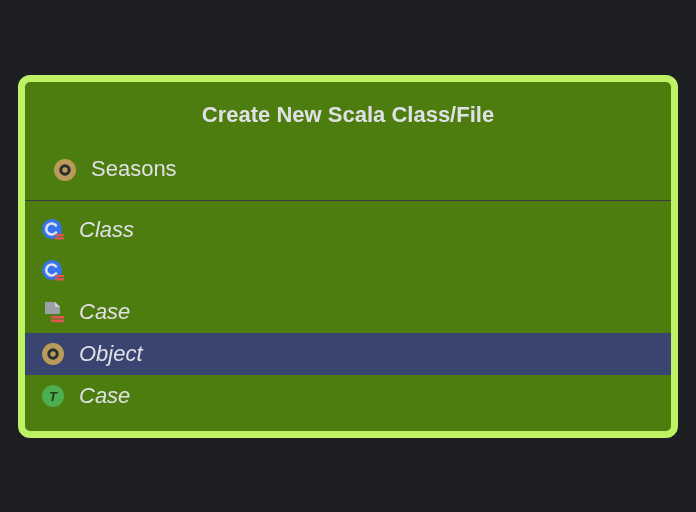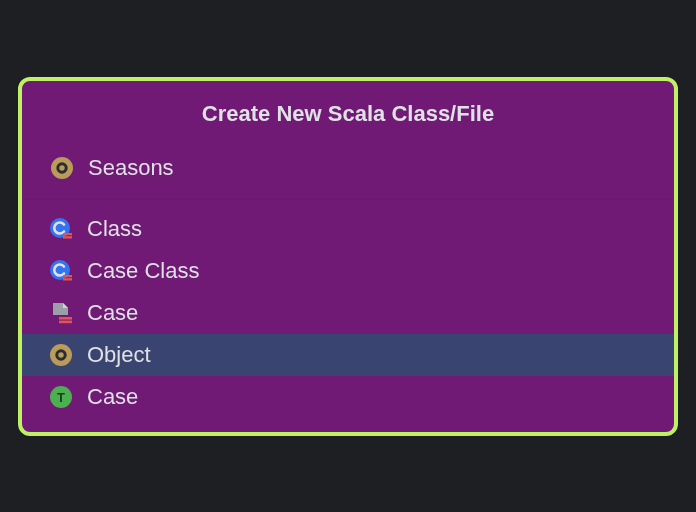--- a/index.html
+++ b/index.html
@@ -10,37 +10,37 @@
     body {
       background: #1e1f22;
       font-family: -apple-system, BlinkMacSystemFont, "Segoe UI", sans-serif;
       display: flex;
       align-items: center;
       justify-content: center;
       width: 696px;
       height: 512px;
     }
     .dialog {
-      background: #701a75;
-      border: 4px solid #bef264;
+      background: #4d7c0f;
+      border: 7px solid #bef264;
       border-radius: 12px;
       width: 660px;
       padding: 0;
       overflow: hidden;
     }
     .dialog-title {
       text-align: center;
       color: #dfe1e5;
       font-size: 22px;
       font-weight: 600;
       padding: 20px 0 18px 0;
     }
     .name-input-row {
       display: flex;
-      align-items: center;
+      align-items: flex-end;
       padding: 10px 28px 18px 28px;
       gap: 14px;
     }
     .name-input {
       flex: 1;
       background: transparent;
       border: none;
       outline: none;
       color: #dfe1e5;
       font-size: 22px;
@@ -55,24 +55,25 @@
       background: #393b40;
       margin: 0;
     }
     .option-list {
       padding: 8px 0 14px 0;
     }
     .option-item {
       display: flex;
       align-items: center;
       gap: 14px;
-      padding: 8px 27px;
+      padding: 8px 16px;
       cursor: pointer;
       color: #dfe1e5;
       font-size: 22px;
+      font-style: italic;
     }
     .option-item.selected {
       background: #394570;
     }
     .icon {
       width: 24px;
       height: 24px;
       display: flex;
       align-items: center;
       justify-content: center;
@@ -117,21 +118,20 @@
 
     <div class="option-item">
       <span class="icon">
         <svg viewBox="0 0 24 24">
           <circle cx="11" cy="11" r="10" fill="#3574f0"></circle>
           <path d="M15 7.5 A5.5 5.5 0 1 0 15 14.5" fill="none" stroke="#dfe1e5" stroke-width="2.6" stroke-linecap="round"></path>
           <rect x="14" y="16" width="9" height="2.3" fill="#e05555"></rect>
           <rect x="14" y="19.2" width="9" height="2.3" fill="#e05555"></rect>
         </svg>
       </span>
-      <span>Case Class</span>
     </div>
 
     <div class="option-item">
       <span class="icon">
         <svg viewBox="0 0 24 24">
           <path d="M4 2 L14 2 L19 7 L19 14 L4 14 Z" fill="#9aa0a6"></path>
           <path d="M14 2 L14 7 L19 7 Z" fill="#cfd2d6"></path>
           <rect x="10" y="16" width="13" height="2.6" fill="#e05555"></rect>
           <rect x="10" y="19.6" width="13" height="2.6" fill="#e05555"></rect>
         </svg>

